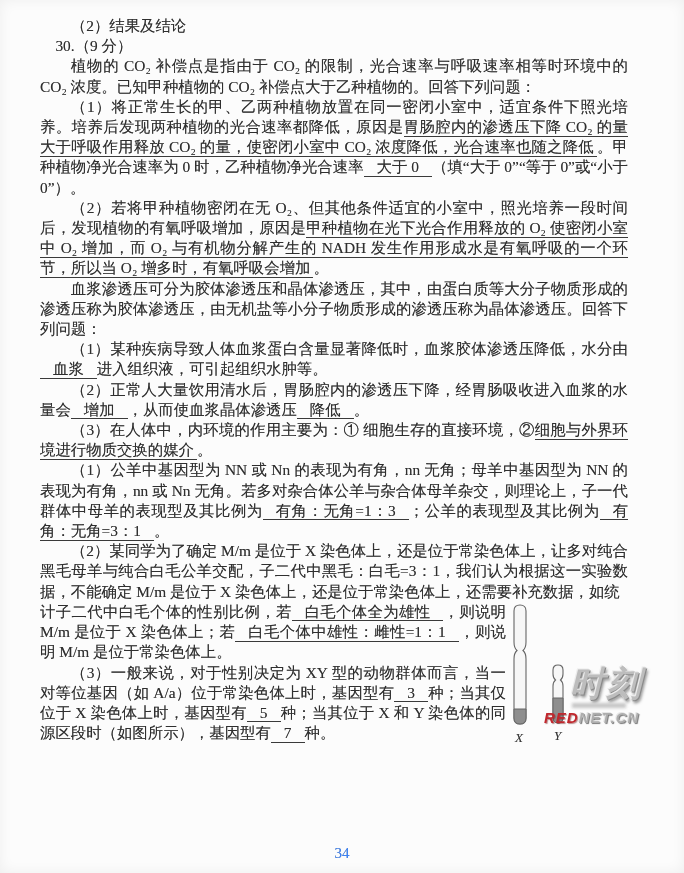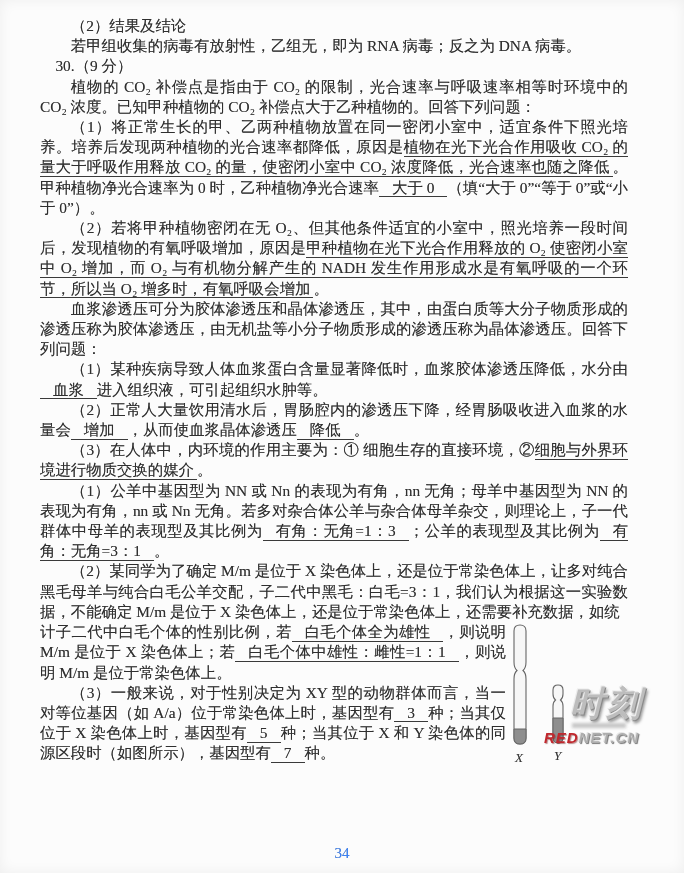--- a/index.html
+++ b/index.html
@@ -51,25 +51,24 @@
   .wm-red { color:#c1272d; text-shadow:1px 1px 1px rgba(120,30,30,.5); }
   .wm-gray { color:#aeaeae; text-shadow:-1px -1px 0 #e6e6e6, 1px 1px 1px #777; }
 </style>
 </head>
 <body>
 
 <div class="page">
   <div class="content">
 
     <p class="indent"><span>（2）结果及结论</span></p>
-    <p class="indent"><span>若甲组收集的病毒有放射性，乙组无，即为 RNA 病毒；反之为 DNA 病毒。</span></p>
 
     <p class="qhead">30.（9 分）</p>
     <p class="indent"><span>植物的 CO₂ 补偿点是指由于 CO₂ 的限制，光合速率与呼吸速率相等时环境中的 CO₂ 浓度。已知甲种植物的 CO₂ 补偿点大于乙种植物的。回答下列问题：</span></p>
-    <p class="indent"><span>（1）将正常生长的甲、乙两种植物放置在同一密闭小室中，适宜条件下照光培养。培养后发现两种植物的光合速率都降低，原因是</span><span class="u">植物在光下光合作用吸收 CO₂ 的量大于呼吸作用释放 CO₂ 的量，使密闭小室中 CO₂ 浓度降低，光合速率也随之降低</span><span>。甲种植物净光合速率为 0 时，乙种植物净光合速率</span><span class="b">大于 0</span><span>（填“大于 0”“等于 0”或“小于 0”）。</span></p>
+    <p class="indent"><span>（1）将正常生长的甲、乙两种植物放置在同一密闭小室中，适宜条件下照光培养。培养后发现两种植物的光合速率都降低，原因是</span><span class="u">胃肠腔内的渗透压下降 CO₂ 的量大于呼吸作用释放 CO₂ 的量，使密闭小室中 CO₂ 浓度降低，光合速率也随之降低</span><span>。甲种植物净光合速率为 0 时，乙种植物净光合速率</span><span class="b">大于 0</span><span>（填“大于 0”“等于 0”或“小于 0”）。</span></p>
     <p class="indent"><span>（2）若将甲种植物密闭在无 O₂、但其他条件适宜的小室中，照光培养一段时间后，发现植物的有氧呼吸增加，原因是</span><span class="u">甲种植物在光下光合作用释放的 O₂ 使密闭小室中 O₂ 增加，而 O₂ 与有机物分解产生的 NADH 发生作用形成水是有氧呼吸的一个环节，所以当 O₂ 增多时，有氧呼吸会增加</span><span>。</span></p>
 
     <p class="indent"><span>血浆渗透压可分为胶体渗透压和晶体渗透压，其中，由蛋白质等大分子物质形成的渗透压称为胶体渗透压，由无机盐等小分子物质形成的渗透压称为晶体渗透压。回答下列问题：</span></p>
     <p class="indent"><span>（1）某种疾病导致人体血浆蛋白含量显著降低时，血浆胶体渗透压降低，水分由</span><span class="b">血浆</span><span>进入组织液，可引起组织水肿等。</span></p>
     <p class="indent"><span>（2）正常人大量饮用清水后，胃肠腔内的渗透压下降，经胃肠吸收进入血浆的水量会</span><span class="b">增加</span><span>，从而使血浆晶体渗透压</span><span class="b">降低</span><span>。</span></p>
     <p class="indent"><span>（3）在人体中，内环境的作用主要为：① 细胞生存的直接环境，②</span><span class="u">细胞与外界环境进行物质交换的媒介</span><span>。</span></p>
 
     <p class="indent"><span>（1）公羊中基因型为 NN 或 Nn 的表现为有角，nn 无角；母羊中基因型为 NN 的表现为有角，nn 或 Nn 无角。若多对杂合体公羊与杂合体母羊杂交，则理论上，子一代群体中母羊的表现型及其比例为</span><span class="b">有角：无角=1：3</span><span>；公羊的表现型及其比例为</span><span class="b">有角：无角=3：1</span><span>。</span></p>
     <p class="indent"><span>（2）某同学为了确定 M/m 是位于 X 染色体上，还是位于常染色体上，让多对纯合黑毛母羊与纯合白毛公羊交配，子二代中黑毛：白毛=3：1，我们认为根据这一实验数据，不能确定 M/m 是位于 X 染色体上，还是位于常染色体上，还需要补充数据，如统</span></p>
 

